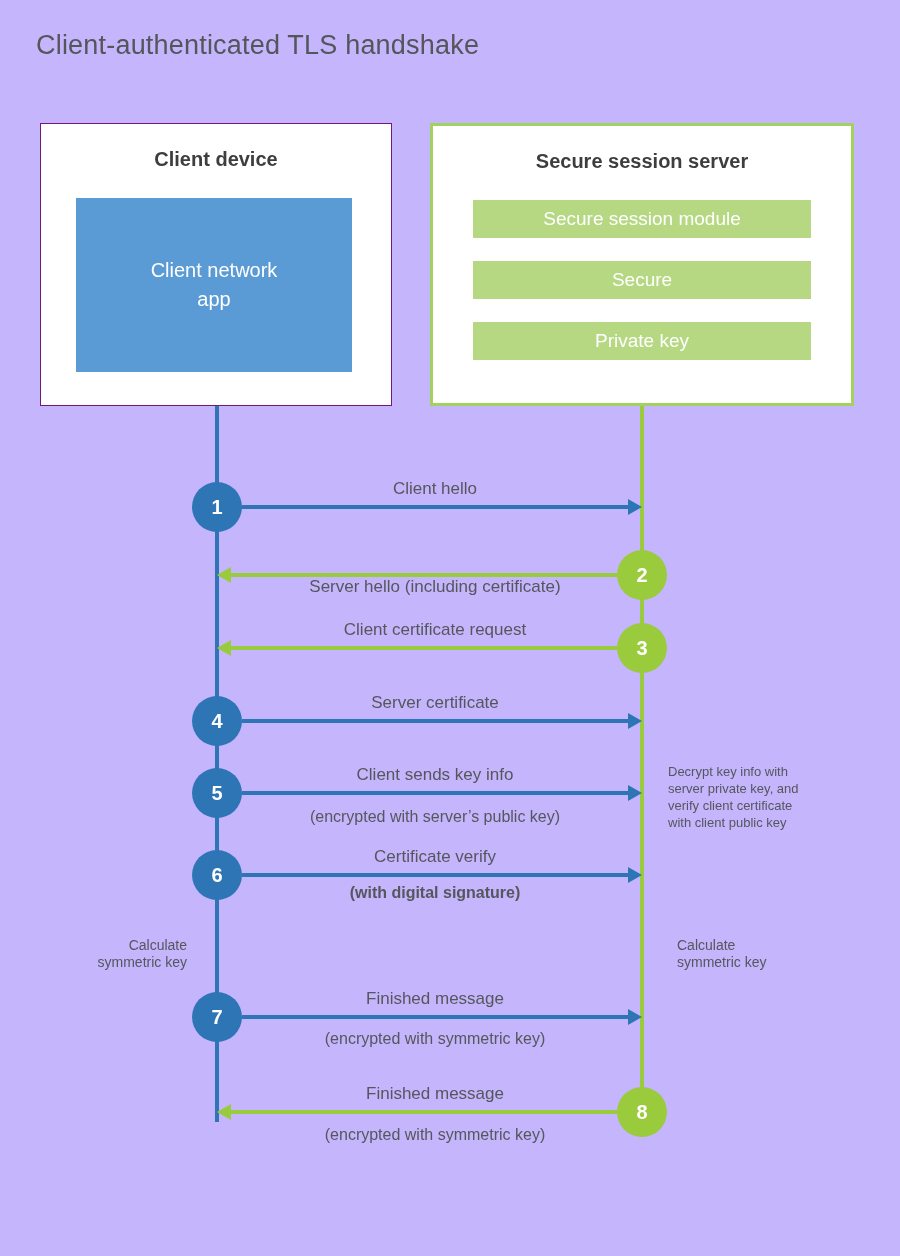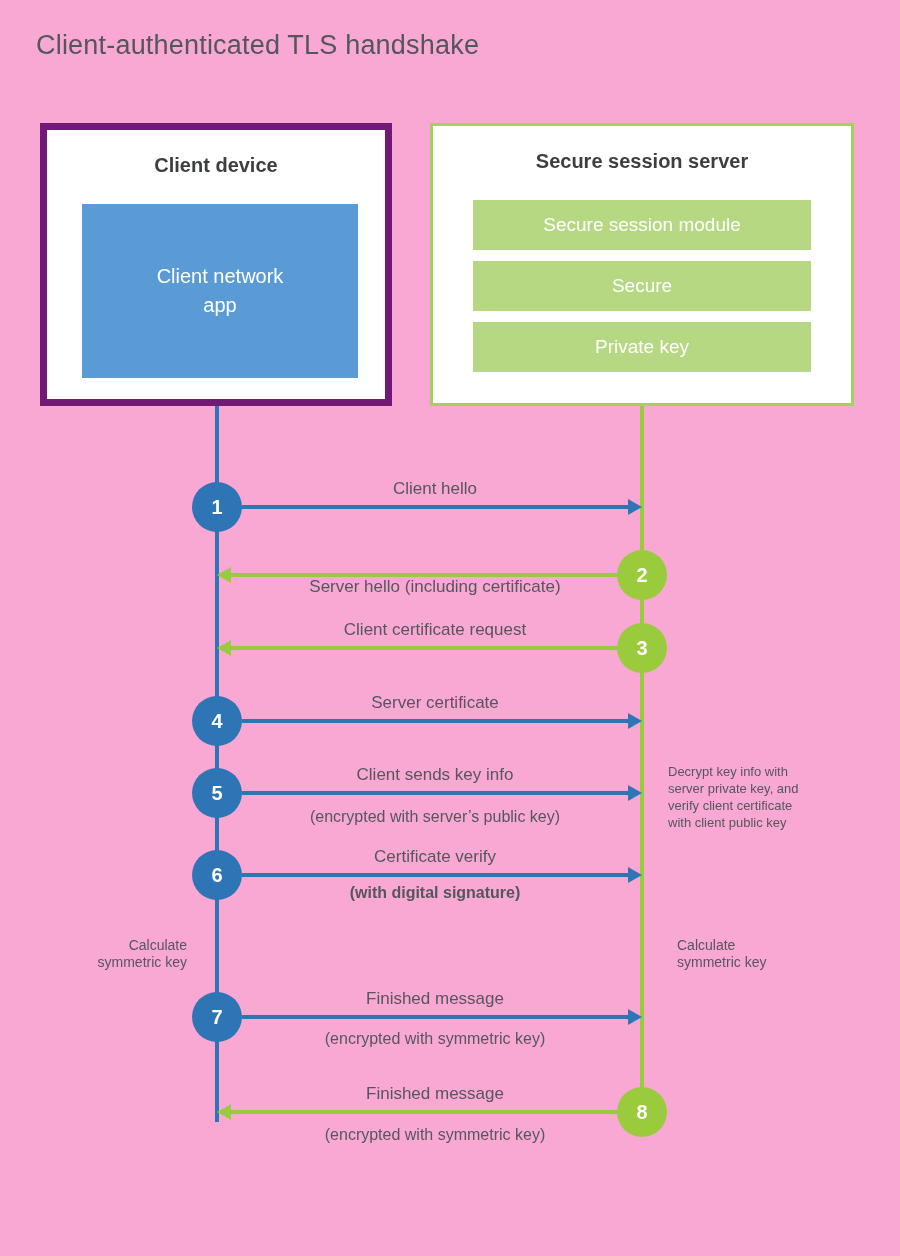--- a/index.html
+++ b/index.html
@@ -1,40 +1,40 @@
 <!DOCTYPE html>
 <html><head>
 <meta charset="utf-8">
 <style>
   * { margin: 0; padding: 0; box-sizing: border-box; }
   html, body { background: #ffffff; }
   .canvas {
     position: relative;
     width: 900px;
     height: 1256px;
-    background: #f9a8d4;
+    background: #c4b5fd;
     font-family: "Liberation Sans", "DejaVu Sans", sans-serif;
     overflow: hidden;
   }
   .page-title {
     position: absolute;
     left: 36px; top: 30px;
     font-size: 27px;
     font-weight: 300;
     color: #54565a;
     letter-spacing: 0.2px;
   }
   
   .actor-box {
     position: absolute;
     top: 123px;
     height: 283px;
     background: #ffffff;
   }
-  .actor-box.client { left: 40px;  width: 352px; border: 7px solid #701a75; }
+  .actor-box.client { left: 40px;  width: 352px; border: 1px solid #701a75; }
   .actor-box.server { left: 430px; width: 424px; border: 3px solid #a2d160; }
   .actor-title {
     position: absolute;
     left: 0; right: 0; top: 24px;
     text-align: center;
     font-size: 20px;
     font-weight: 700;
     color: #3d3e40;
   }
   .app-box {
@@ -44,21 +44,21 @@
     background: #5b9bd5;
     color: #ffffff;
     font-size: 20px;
     display: flex; align-items: center; justify-content: center;
     text-align: center;
     white-space: pre-line;
     line-height: 1.45;
   }
   .server-bar {
     position: absolute;
-    left: 40px; width: 338px; height: 50px;
+    left: 40px; width: 338px; height: 38px;
     background: #b6d883;
     color: #ffffff;
     font-size: 19px;
     display: flex; align-items: center; justify-content: center;
     text-align: center;
   }
   
   .lifeline { position: absolute; width: 4px; }
   .lifeline.blue  { left: 215px; top: 406px; height: 716px; background: #2e75b6; }
   .lifeline.green { left: 640px; top: 406px; height: 706px; background: #9acb3c; }

